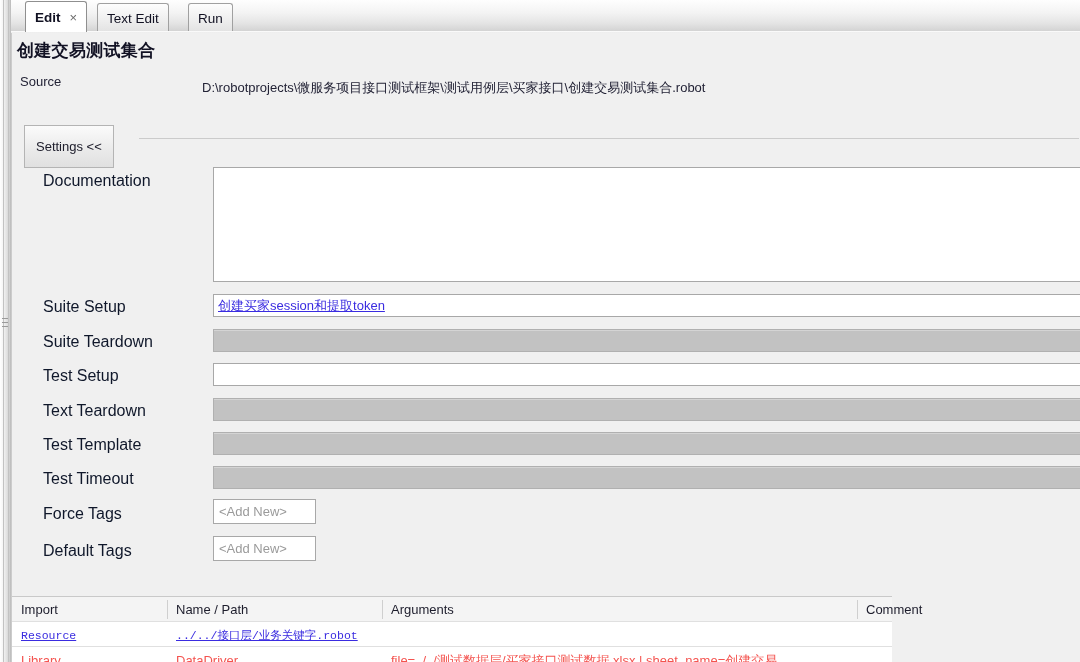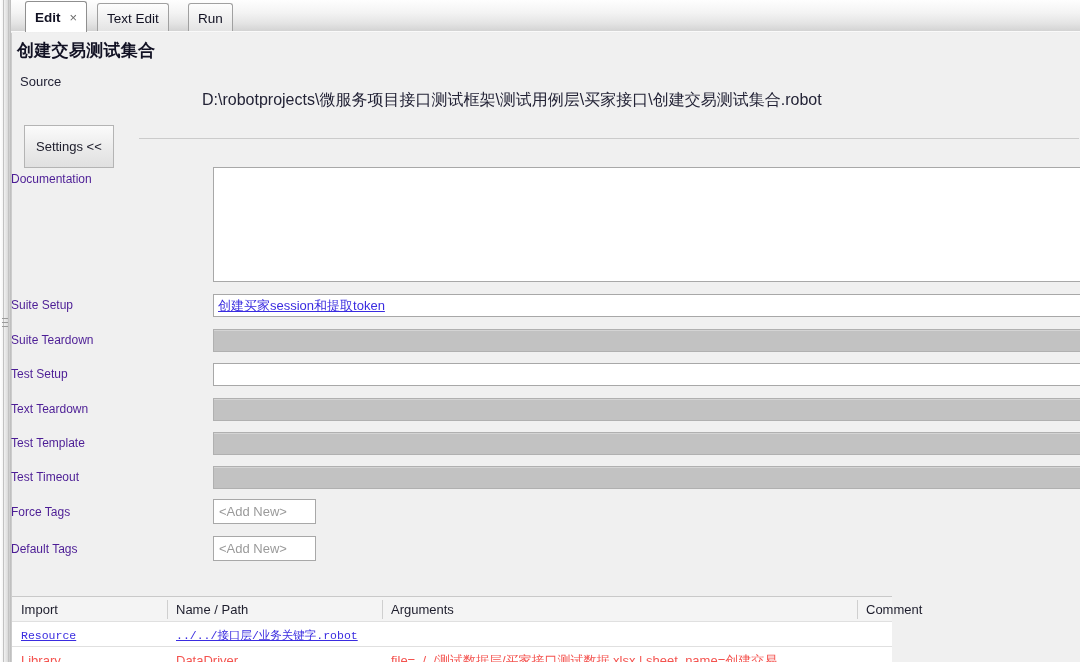--- a/index.html
+++ b/index.html
@@ -112,22 +112,22 @@
     letter-spacing: .3px;
   }
   .source-label {
     position: absolute;
     left: 9px; top: 41px;
     font-size: 13px;
     color: #232336;
   }
   .source-value {
     position: absolute;
-    left: 191px; top: 57px;
-    font-size: 16px;
+    left: 191px; top: 46px;
+    font-size: 13px;
     color: #232336;
     white-space: nowrap;
   }
 
   
   .settings-btn {
     position: absolute;
     left: 13px; top: 92px;
     height: 43px;
     padding: 0 11px;
@@ -143,23 +143,23 @@
   .settings-rule {
     position: absolute;
     left: 128px; top: 105px;
     width: 940px; height: 1px;
     background: #cbcbcb;
   }
 
   
   .row-label {
     position: absolute;
-    left: 0;
-    font-size: 12px;
-    color: #4c1d95;
+    left: 32px;
+    font-size: 16px;
+    color: #0f172a;
     white-space: nowrap;
   }
   .field {
     position: absolute;
     left: 202px;
     box-sizing: border-box;
     border: 1px solid #a8a8a8;
     font-size: 13px;
     padding: 2px 4px;
     white-space: nowrap;

